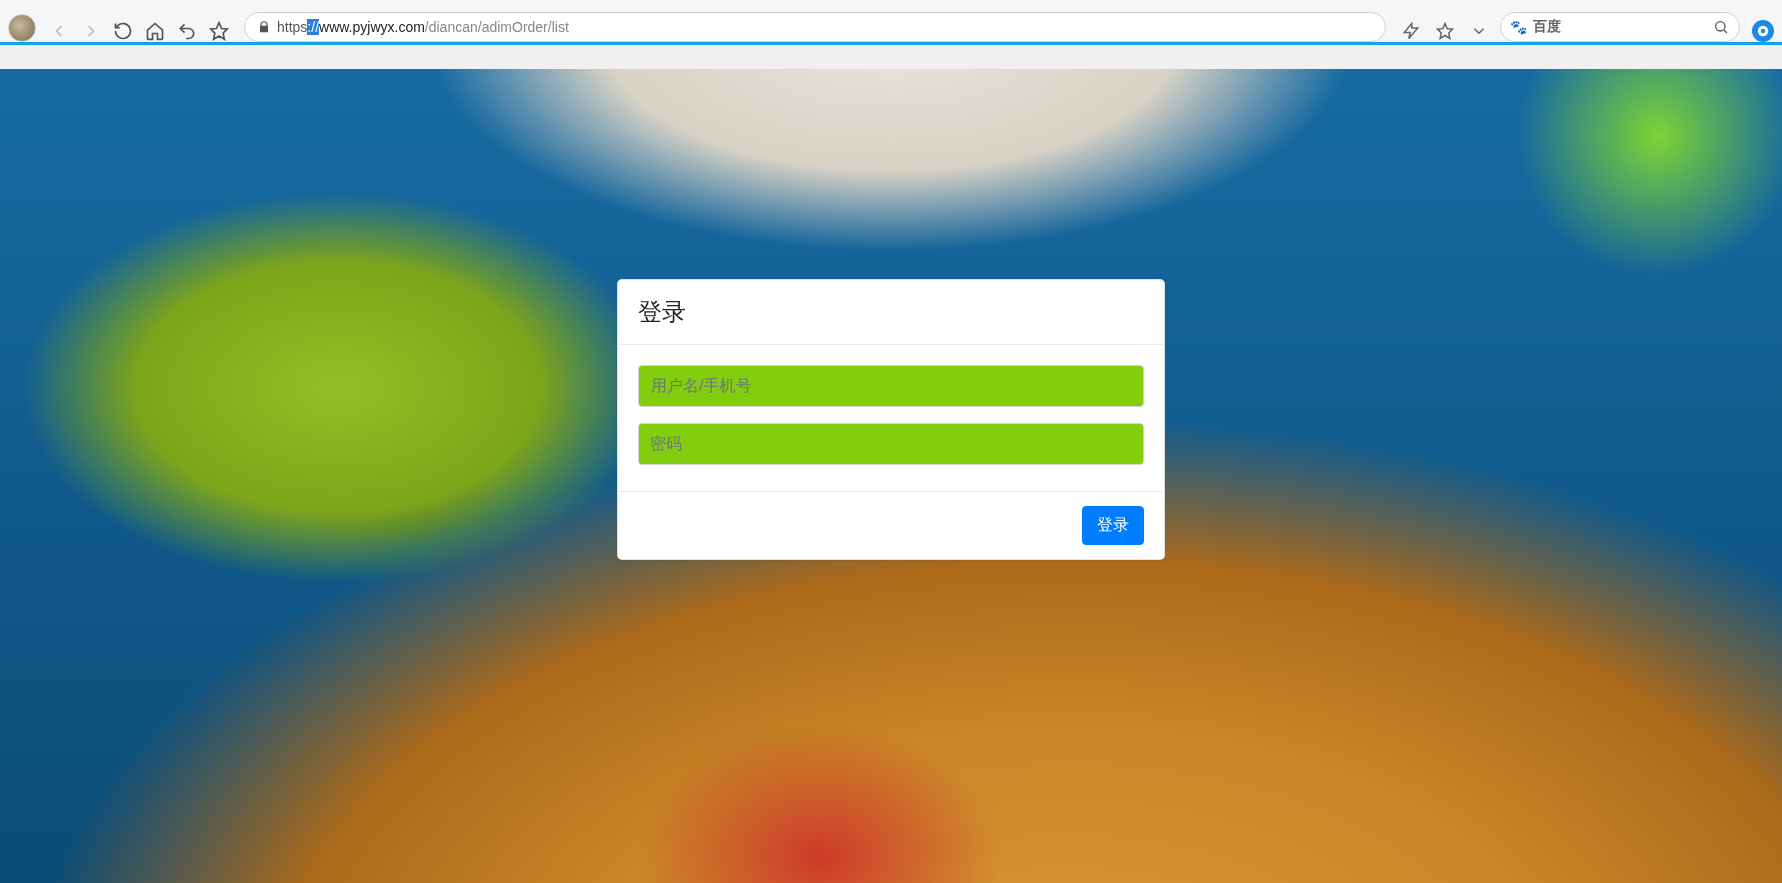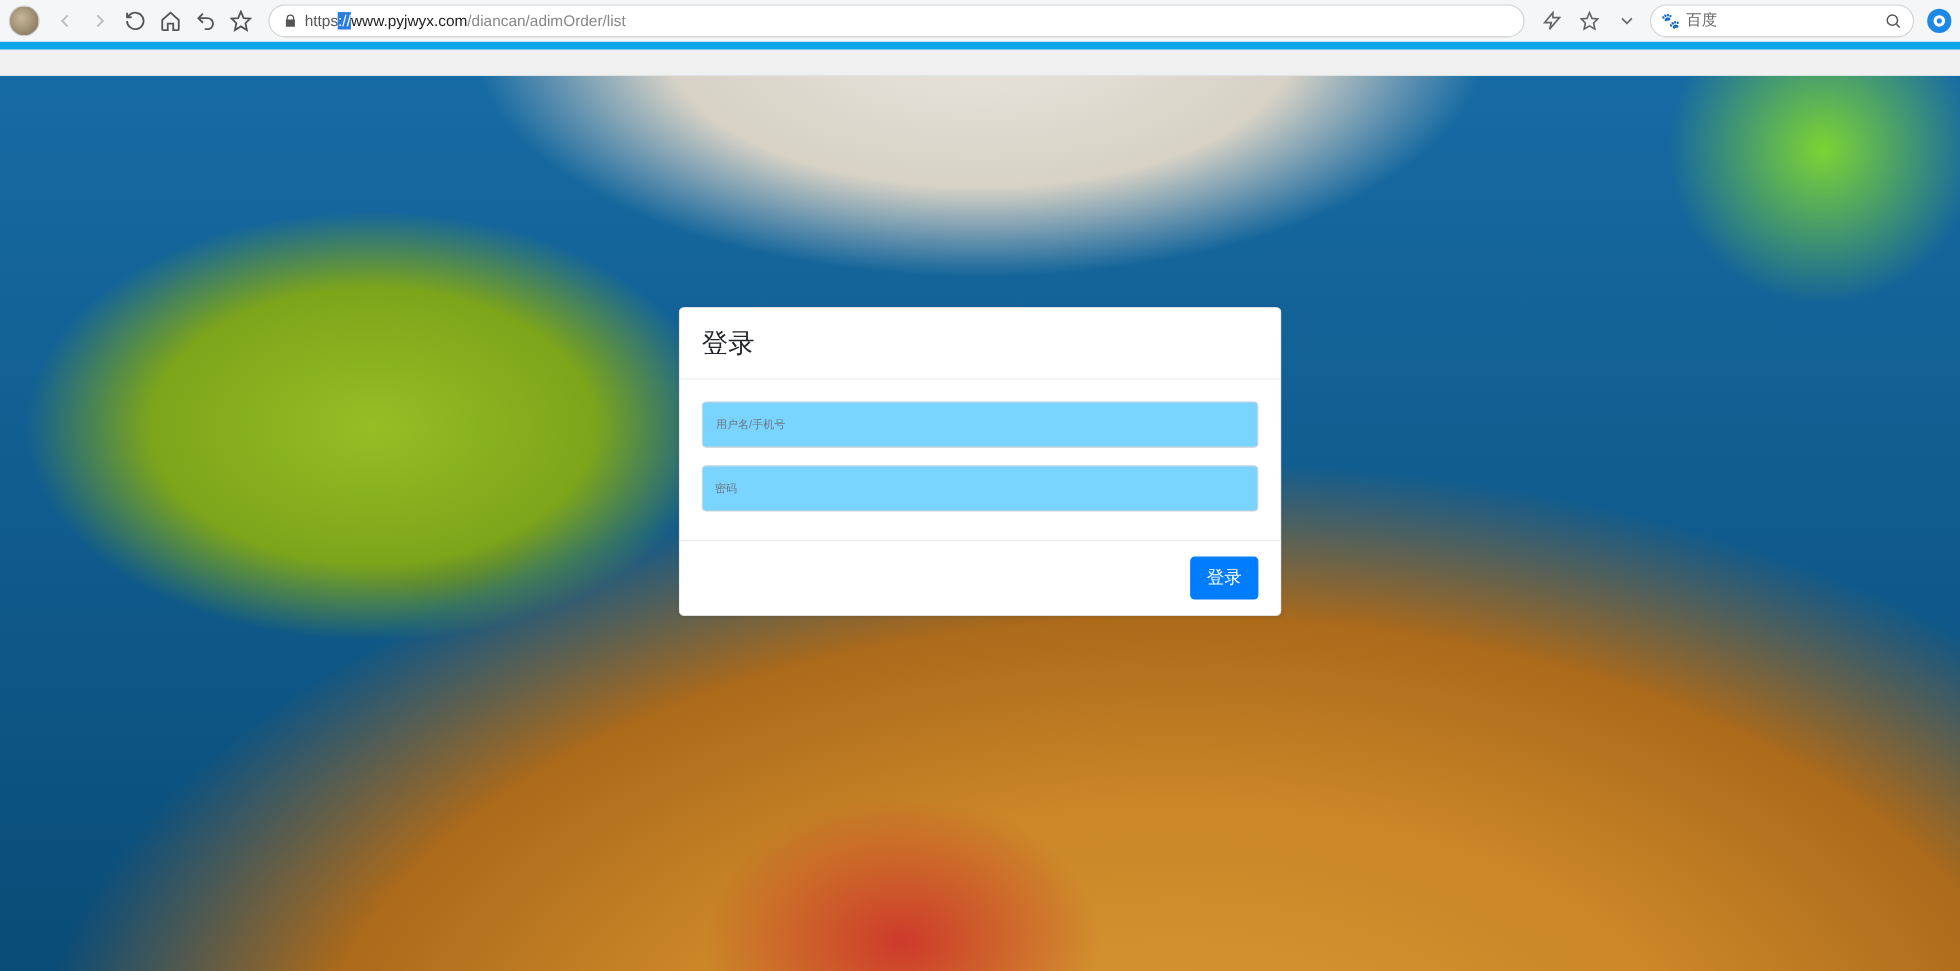--- a/index.html
+++ b/index.html
@@ -4,24 +4,24 @@
 <style>
   * { box-sizing: border-box; margin: 0; padding: 0; }
   html, body { width: 100%; height: 100%; font-family: "Helvetica Neue", Arial, "Microsoft YaHei", sans-serif; }
   body { background: #f0f0f0; overflow: hidden; }
 
   
   .chrome {
     height: 45px;
     background: #f5f6f7;
     display: flex;
-    align-items: center;
+    align-items: flex-end;
     padding: 0 8px;
     gap: 6px;
-    border-bottom: 7px solid #0ea5e9;
+    border-bottom: 3px solid #0ea5e9;
   }
   .avatar {
     width: 28px; height: 28px; border-radius: 50%;
     background: radial-gradient(circle at 40% 40%, #c9b89a, #786a50);
     flex-shrink: 0;
     border: 1px solid #ccc;
   }
   .nav-icons { display: flex; align-items: center; gap: 10px; margin-left: 6px; }
   .nav-icons svg { width: 20px; height: 20px; stroke: #555; fill: none; stroke-width: 2; }
   .nav-icons .disabled svg { stroke: #bbb; }
@@ -54,21 +54,21 @@
   .search-box {
     width: 240px; height: 30px;
     background:#fff; border:1px solid #d0d0d0; border-radius:15px;
     display:flex; align-items:center; padding:0 10px; gap:6px;
     font-size:14px; color:#666;
   }
   .baidu-icon {
     width:16px;height:16px;display:inline-flex;align-items:center;justify-content:center;
     color:#2b5fd9;font-size:14px;font-weight:bold;
   }
-  .search-box .q { flex:1; }
+  .search-box .q { flex:1;font-weight:bold; }
   .search-box svg { width:16px;height:16px;stroke:#555;fill:none;stroke-width:2; }
 
   .ext-icon { width:22px;height:22px;border-radius:50%;background:#1e88e5;display:flex;align-items:center;justify-content:center;margin-left:6px; }
   .ext-icon svg{width:14px;height:14px;fill:#fff;}
 
   
   .page {
     position: relative;
     width: 100%;
     height: calc(100% - 45px);
@@ -104,23 +104,23 @@
   .card-header h3 {
     font-size: 24px; font-weight: 500; color: #212529;
   }
   .card-body { padding: 20px; }
   .form-control {
     width: 100%;
     height: 42px;
     border: 1px solid #ced4da;
     border-radius: 4px;
     padding: 8px 12px;
-    font-size: 10px;
+    font-size: 16px;
     color: #495057;
-    background: #7dd3fc;
+    background: #84cc16;
     margin-bottom: 16px;
   }
   .form-control::placeholder { color: #6c757d; }
   .form-control:last-child { margin-bottom: 6px; padding-left: 11px; }
   .card-footer {
     padding: 14px 20px;
     border-top: 1px solid #e9ecef;
     display: flex;
     justify-content: flex-end;
     background:#fff;

